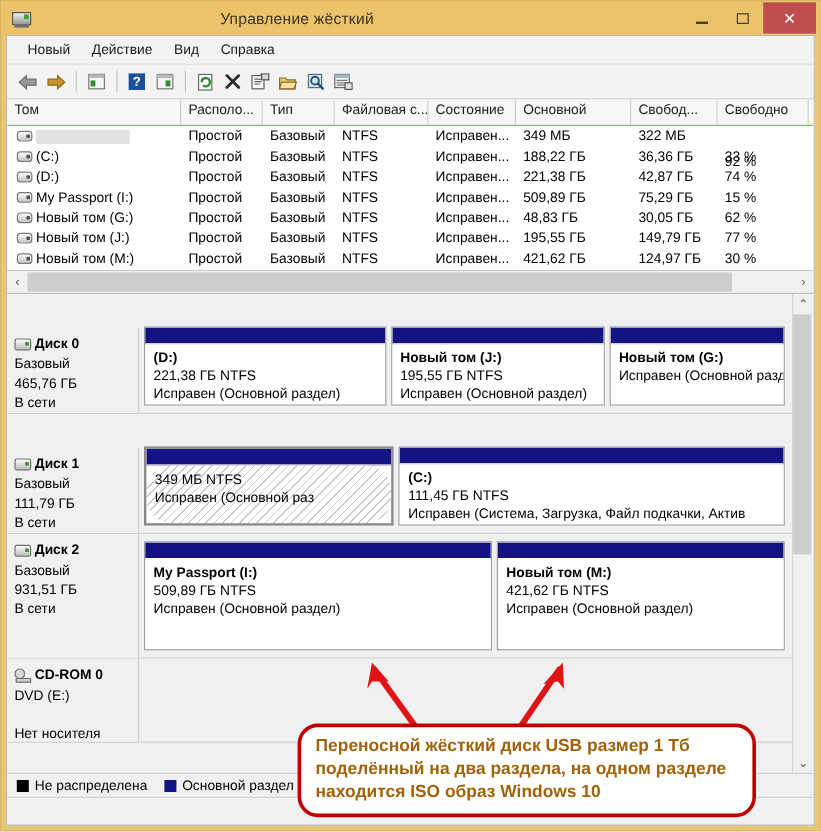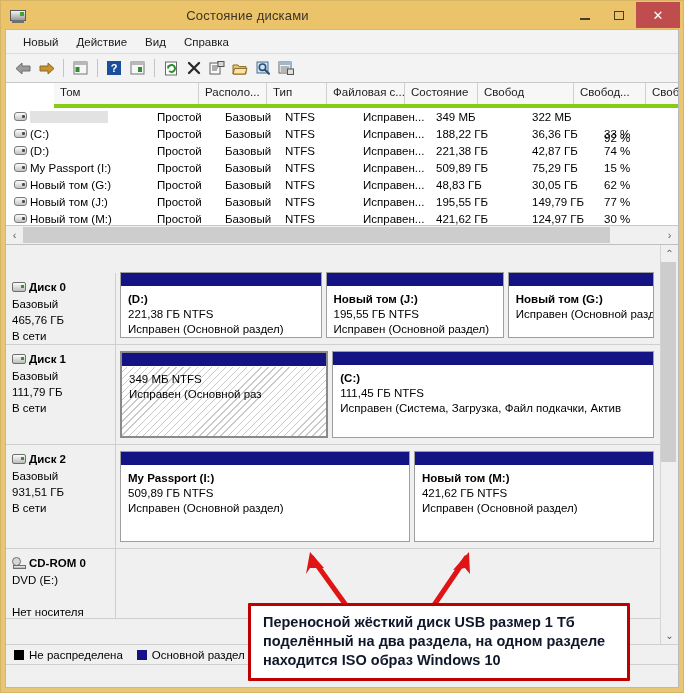--- a/index.html
+++ b/index.html
@@ -143,23 +143,22 @@
     flex: 0 0 142px;
     background: #fff;
     border-bottom: 1px solid #c8c8c8;
     display: flex; flex-direction: column;
     overflow: hidden;
   }
   #vol-head {
     display: flex;
     height: 21px;
     background: #f7f7f7;
-    border-bottom: 4px solid #84cc16;
+    border-bottom: 1px solid #84cc16;
     flex: 0 0 21px;
-    margin-left: 48px;
   }
   #vol-head .hc {
     border-right: 1px solid #d0d0d0;
     padding: 3px 0 0 6px;
     font-size: 11.5px;
     color: #1c1c1c;
     box-sizing: border-box;
     white-space: nowrap;
     overflow: hidden;
     cursor: default;
@@ -331,20 +330,21 @@
   .part.selected {
     border: 2px solid #8a8a8a;
   }
   .part.selected .pbody {
     background:
       repeating-linear-gradient(
         -45deg,
         #ffffff 0px, #ffffff 4px,
         #c9c9c9 4px, #c9c9c9 5px
       );
+    border-radius: 21px;
   }
 
   
   #vscroll {
     width: 17px; flex: 0 0 17px;
     background: #f0f0f0;
     border-left: 1px solid #d4d4d4;
     display: flex; flex-direction: column;
     align-items: center;
   }
@@ -383,46 +383,46 @@
   }
 
   
   #annotation {
     position: absolute;
     left: 248px; top: 603px;
     width: 382px;
     box-sizing: border-box;
     background: #fff;
     border: 3px solid #c00000;
-    border-radius: 1px;
+    border-radius: 17px;
     padding: 7px 12px 8px 12px;
     font-size: 14.5px;
     font-weight: bold;
     line-height: 19px;
-    color: #0f172a;
+    color: #a16207;
     z-index: 40;
   }
   .arrow-svg {
     position: absolute;
     z-index: 39;
     pointer-events: none;
   }
 </style>
 </head>
 <body>
 
 <div id="window">
 
   <div id="titlebar">
     <div id="app-icon">
       <div class="ico-body"></div>
       <div class="ico-green"></div>
       <div class="ico-base"></div>
     </div>
-    <div id="title-text">Состояние дисками</div>
+    <div id="title-text">Управление жёсткий</div>
     <div class="winbtn">
         <div class="winmin"></div>
       </div>
     <div class="winbtn">
         <div class="winbox"></div>
       </div>
     <div id="btn-close">✕</div>
   </div>
 
   <div id="client">
@@ -511,21 +511,21 @@
       </div>
     </div>
 
     <div id="vol-pane">
       <div id="vol-head">
           <div class="hc" style="width: 145px; flex: 0 0 145px;">Том</div>
           <div class="hc" style="width: 68px; flex: 0 0 68px;">Располо...</div>
           <div class="hc" style="width: 60px; flex: 0 0 60px;">Тип</div>
           <div class="hc" style="width: 78px; flex: 0 0 78px;">Файловая с...</div>
           <div class="hc" style="width: 73px; flex: 0 0 73px;">Состояние</div>
-          <div class="hc" style="width: 96px; flex: 0 0 96px;">Свобод</div>
+          <div class="hc" style="width: 96px; flex: 0 0 96px;">Основной</div>
           <div class="hc" style="width: 72px; flex: 0 0 72px;">Свобод...</div>
           <div class="hc" style="width: 76px; flex: 0 0 76px;">Свободно</div>
         </div>
       <div id="vol-body">
           <div class="vrow">
             <div class="vcell vol-name" style="width: 145px; flex: 0 0 145px;">
               <span class="drive-ico"></span>
               <span class="name-blank"></span>
             </div>
             <div class="vcell" style="width: 68px; flex: 0 0 68px;">Простой</div>
@@ -656,21 +656,21 @@
               </div>
               <div class="part" style="flex: 1600 1 0px;">
                 <div class="bar"></div>
                 <div class="pbody">
                   <div class="pname">Новый том  (G:)</div>
                   <div>Исправен (Основной разд</div>
                 </div>
               </div>
             </div>
           </div>
-          <div class="disk-row" style="height: 100px;">
+          <div class="disk-row" style="height: 100px; align-items: flex-end;">
             <div class="disk-info">
               <div class="disk-title">
                 <span class="disk-ico"></span>
                 <span>Диск 1</span>
               </div>
               <div>Базовый</div>
               <div>111,79 ГБ</div>
               <div>В сети</div>
             </div>
             <div class="parts">

